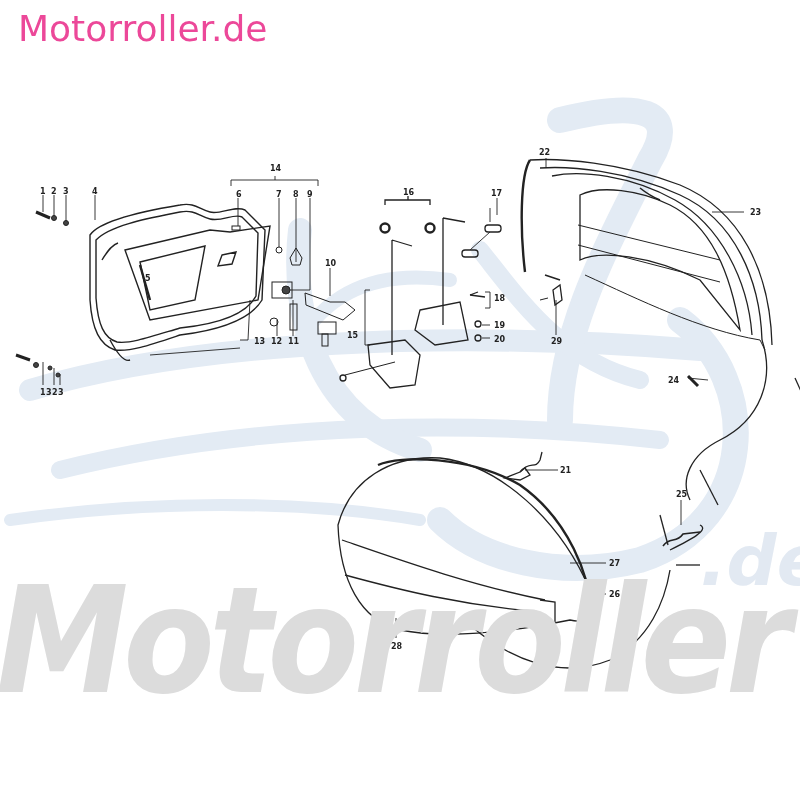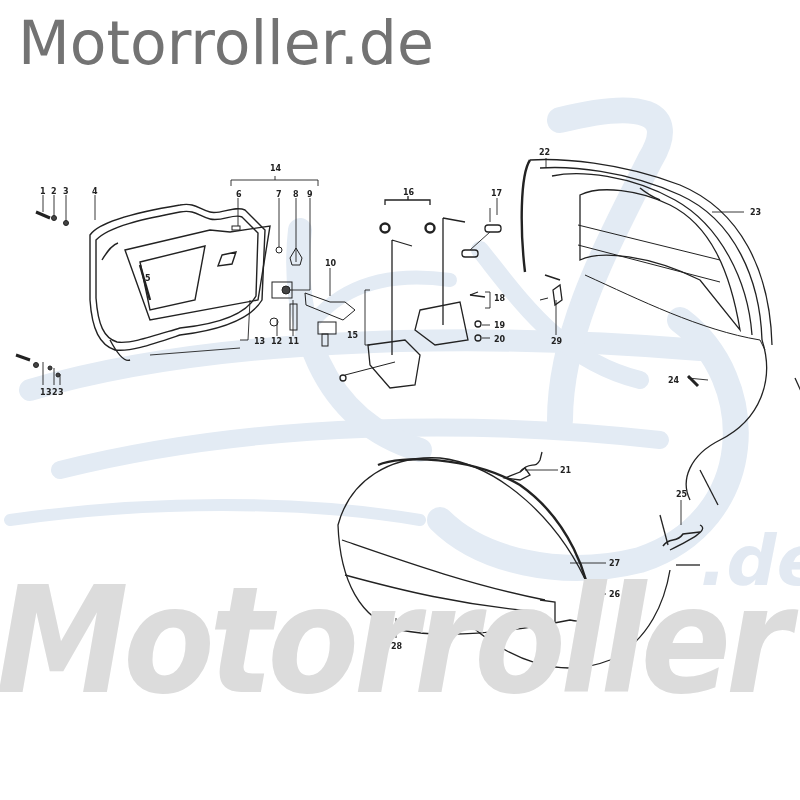--- a/index.html
+++ b/index.html
@@ -1,17 +1,17 @@
 <!DOCTYPE html>
 <html><head>
 <meta charset="utf-8">
 <style>
   html, body { margin: 0; padding: 0; background: #ffffff; }
   body { width: 800px; height: 800px; position: relative; overflow: hidden; font-family: "DejaVu Sans", sans-serif; }
-  .wm-top { position: absolute; left: 18px; top: 8px; font-family: "DejaVu Sans", sans-serif; font-size: 60px; color: #737373; letter-spacing: 0px; }
+  .wm-top { position: absolute; left: 18px; top: 8px; font-family: "DejaVu Sans", sans-serif; font-size: 36px; color: #ec4899; letter-spacing: 0px; }
   .wm-bottom { position: absolute; left: -4px; top: 555px; font-family: "DejaVu Sans", sans-serif; font-weight: bold; font-style: italic; font-size: 148px; color: #dcdcdc; letter-spacing: -6px; transform: scaleX(0.9); transform-origin: left top; }
   .wm-de { position: absolute; left: 700px; top: 520px; font-family: "DejaVu Sans", sans-serif; font-weight: bold; font-style: italic; font-size: 70px; color: #e2e9f2; }
   svg.diagram { position: absolute; left: 0; top: 0; }
   .lbl { font-family: "DejaVu Sans", sans-serif; font-weight: bold; font-size: 8px; fill: #222; }
 </style>
 </head>
 <body>
 
 <div class="wm-top">Motorroller.de</div>
 

